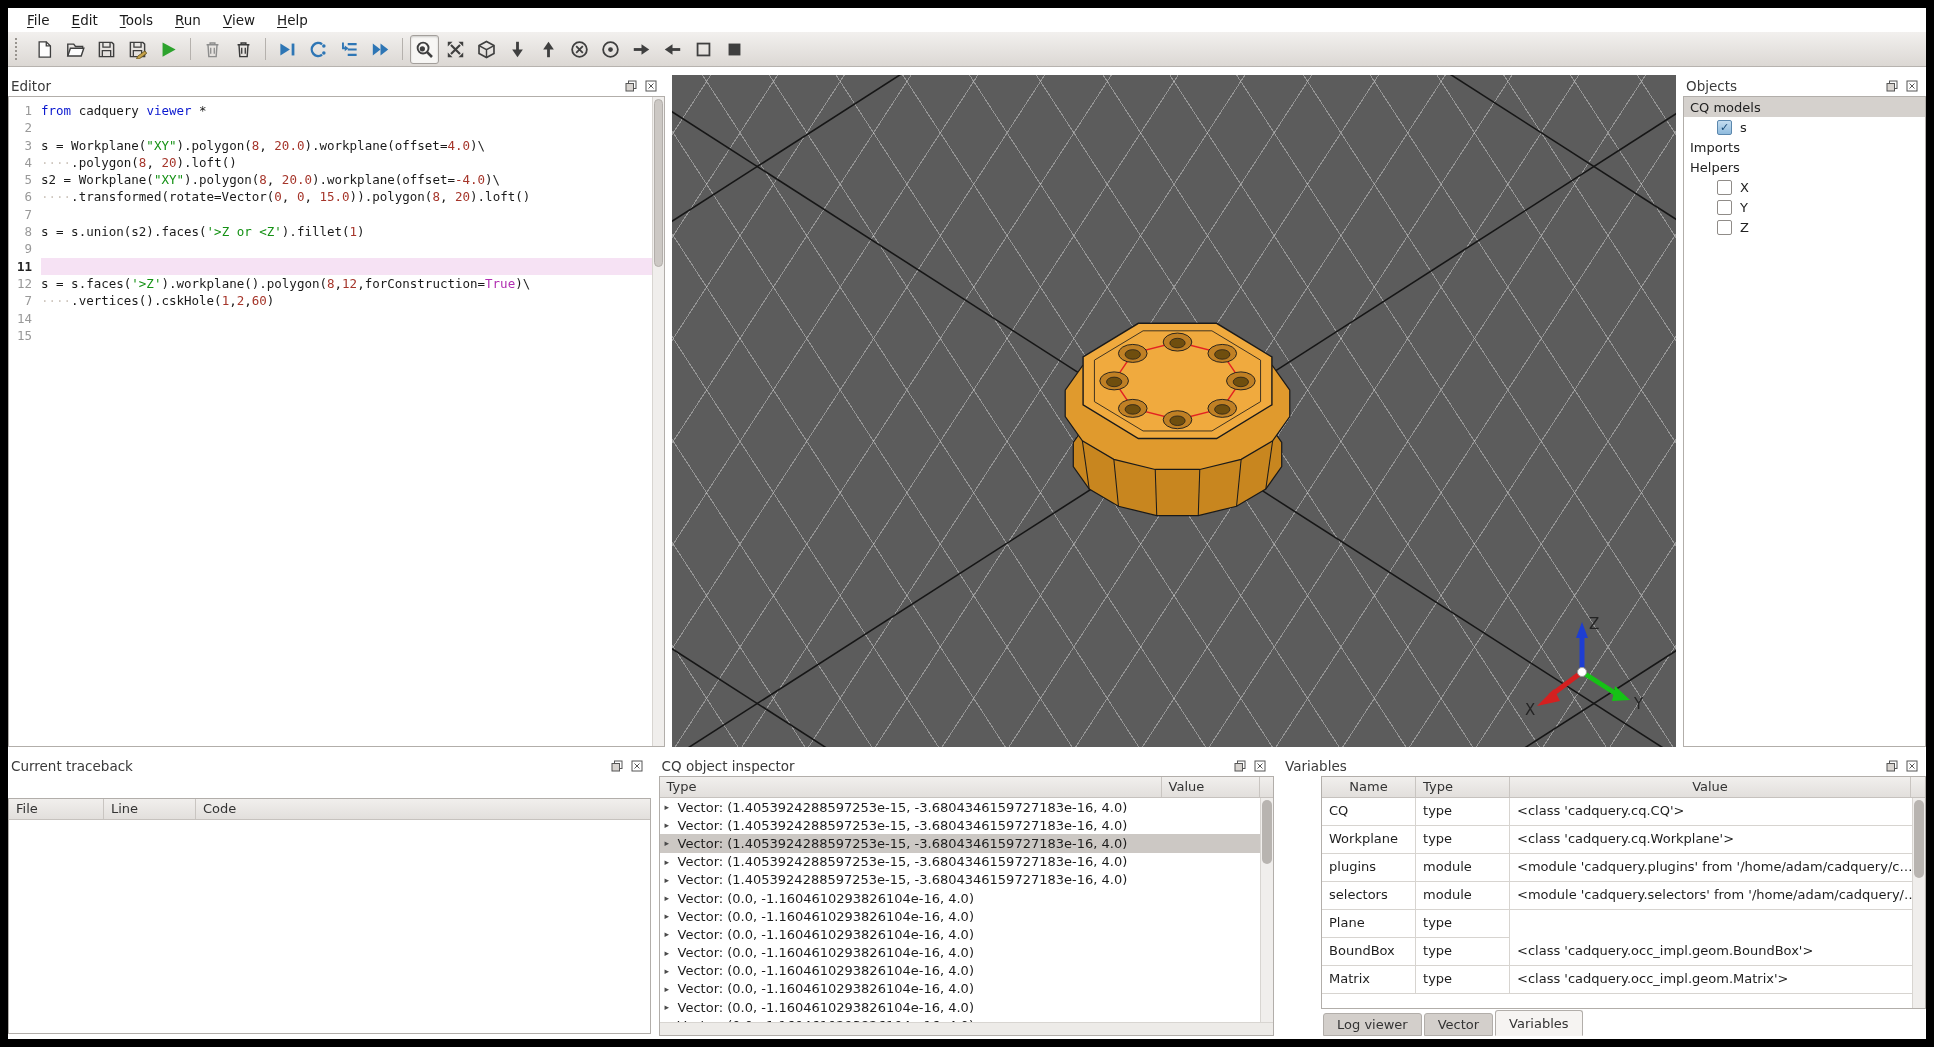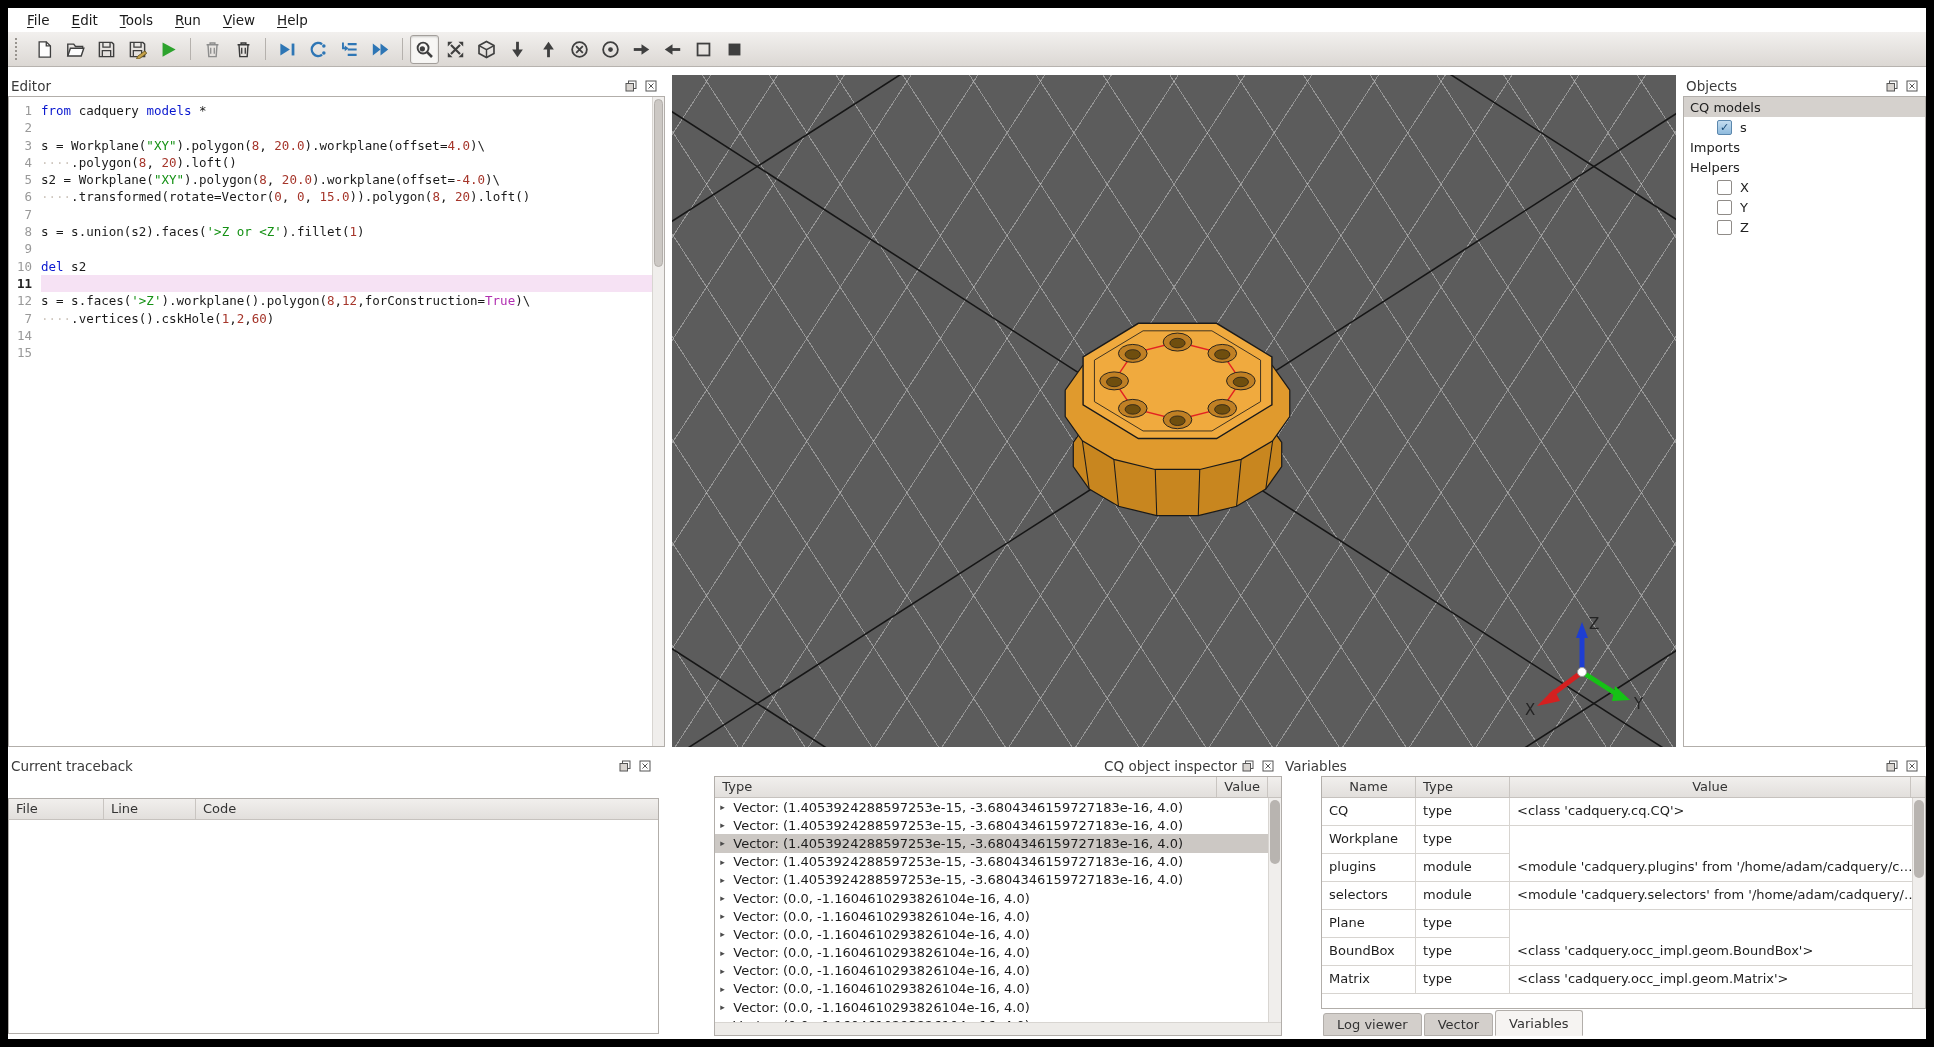--- a/index.html
+++ b/index.html
@@ -64,21 +64,21 @@
   .thead { display:flex; height:21px; background:linear-gradient(#f1efed,#e2dfdc); border-bottom:1px solid #c6c2be; font-size:13px; color:#333; flex:none; }
   .th { padding:2px 7px; border-right:1px solid #c9c5c1; white-space:nowrap; overflow:hidden; }
 
   
   .tb-panel { width:664px; position:relative; }
   .tb-wrap { flex:1; position:relative; }
   .tb-table { position:absolute; left:0; right:0; top:22px; bottom:2px; background:#fff; border:1px solid #b2aeaa; display:flex; flex-direction:column; }
   .tb-c0 { width:95px; } .tb-c1 { width:92px; } .tb-c2 { flex:1; border-right:none; }
 
   
-  .insp-panel { width:636px; margin:0 0;align-items:flex-end; }
+  .insp-panel { width:636px; margin:0 8px; }
   .insp-body { flex:1; background:#fff; border:1px solid #b2aeaa; position:relative; overflow:hidden; font-size:13px; color:#1d1d1d; display:flex; flex-direction:column; }
   .in-c0 { width:502px; } .in-c1 { flex:1; border-right:1px solid #c9c5c1; }
   .in-pad { width:13px; border-right:none; padding:0; }
   .insp-rows { position:absolute; top:21px; left:0; right:13px; bottom:13px; overflow:hidden; }
   .insp-row { height:18.2px; display:flex; align-items:center; padding-left:5px; white-space:nowrap; }
   .insp-row.selected { background:#ccc8c4; }
   .expander { width:13px; color:#4a4a4a; font-size:9px; flex:none; }
   .insp-vscroll { position:absolute; right:0; top:21px; bottom:13px; width:13px; background:#f0eeec; border-left:1px solid #d8d5d1; }
   .insp-vscroll .thumb { position:absolute; left:1px; right:1px; top:2px; height:64px; background:#b8b4b0; border-radius:5px; }
   .insp-hstrip { position:absolute; left:0; right:0; bottom:0; height:13px; background:#edebe8; border-top:1px solid #d8d5d1; }
@@ -312,30 +312,29 @@
           </span>
         <span class="title-ico close">
             <svg viewBox="0 0 12 12">
               <rect x="1" y="1" width="10" height="10" fill="none" stroke="currentColor"></rect>
               <path d="M3.5 3.5l5 5M8.5 3.5l-5 5" stroke="currentColor"></path>
             </svg>
           </span>
       </div>
       <div class="editor-body">
         <div>
-            <div class="code-line"><span class="gutter">1</span><span class="code"><span class="tok-kw">from</span><span class="tok-pl"> cadquery </span><span class="tok-kw">models</span><span class="tok-pl"> *</span></span></div>
+            <div class="code-line"><span class="gutter">1</span><span class="code"><span class="tok-kw">from</span><span class="tok-pl"> cadquery </span><span class="tok-kw">viewer</span><span class="tok-pl"> *</span></span></div>
             <div class="code-line"><span class="gutter">2</span><span class="code"></span></div>
             <div class="code-line"><span class="gutter">3</span><span class="code"><span class="tok-pl">s = Workplane(</span><span class="tok-str">"XY"</span><span class="tok-pl">).polygon(</span><span class="tok-num">8</span><span class="tok-pl">, </span><span class="tok-num">20.0</span><span class="tok-pl">).workplane(offset=</span><span class="tok-num">4.0</span><span class="tok-pl">)\</span></span></div>
             <div class="code-line"><span class="gutter">4</span><span class="code"><span class="tok-ws">····</span><span class="tok-pl">.polygon(</span><span class="tok-num">8</span><span class="tok-pl">, </span><span class="tok-num">20</span><span class="tok-pl">).loft()</span></span></div>
             <div class="code-line"><span class="gutter">5</span><span class="code"><span class="tok-pl">s2 = Workplane(</span><span class="tok-str">"XY"</span><span class="tok-pl">).polygon(</span><span class="tok-num">8</span><span class="tok-pl">, </span><span class="tok-num">20.0</span><span class="tok-pl">).workplane(offset=</span><span class="tok-num">-4.0</span><span class="tok-pl">)\</span></span></div>
             <div class="code-line"><span class="gutter">6</span><span class="code"><span class="tok-ws">····</span><span class="tok-pl">.transformed(rotate=Vector(</span><span class="tok-num">0</span><span class="tok-pl">, </span><span class="tok-num">0</span><span class="tok-pl">, </span><span class="tok-num">15.0</span><span class="tok-pl">)).polygon(</span><span class="tok-num">8</span><span class="tok-pl">, </span><span class="tok-num">20</span><span class="tok-pl">).loft()</span></span></div>
             <div class="code-line"><span class="gutter">7</span><span class="code"></span></div>
             <div class="code-line"><span class="gutter">8</span><span class="code"><span class="tok-pl">s = s.union(s2).faces(</span><span class="tok-str">'&gt;Z or &lt;Z'</span><span class="tok-pl">).fillet(</span><span class="tok-num">1</span><span class="tok-pl">)</span></span></div>
             <div class="code-line"><span class="gutter">9</span><span class="code"></span></div>
-            <div class="code-line"><span class="gutter">10</span><span class="code"><span class="tok-kw">del</span><span class="tok-pl"> s2</span></span></div>
             <div class="code-line current"><span class="gutter">11</span><span class="code"></span></div>
             <div class="code-line"><span class="gutter">12</span><span class="code"><span class="tok-pl">s = s.faces(</span><span class="tok-str">'&gt;Z'</span><span class="tok-pl">).workplane().polygon(</span><span class="tok-num">8</span><span class="tok-pl">,</span><span class="tok-num">12</span><span class="tok-pl">,forConstruction=</span><span class="tok-bool">True</span><span class="tok-pl">)\</span></span></div>
             <div class="code-line"><span class="gutter">7</span><span class="code"><span class="tok-ws">····</span><span class="tok-pl">.vertices().cskHole(</span><span class="tok-num">1</span><span class="tok-pl">,</span><span class="tok-num">2</span><span class="tok-pl">,</span><span class="tok-num">60</span><span class="tok-pl">)</span></span></div>
             <div class="code-line"><span class="gutter">14</span><span class="code"></span></div>
             <div class="code-line"><span class="gutter">15</span><span class="code"></span></div>
           </div>
         <div class="vscroll">
             <div class="thumb"></div>
           </div>
       </div>
@@ -618,20 +617,21 @@
             </div>
           <div style="flex:1;">
               <div class="var-row">
                 <div class="vc vc0">CQ</div>
                 <div class="vc vc1">type</div>
                 <div class="vc vc2">&lt;class 'cadquery.cq.CQ'&gt;</div>
               </div>
               <div class="var-row">
                 <div class="vc vc0">Workplane</div>
                 <div class="vc vc1">type</div>
+                <div class="vc vc2">&lt;class 'cadquery.cq.Workplane'&gt;</div>
               </div>
               <div class="var-row">
                 <div class="vc vc0">plugins</div>
                 <div class="vc vc1">module</div>
                 <div class="vc vc2">&lt;module 'cadquery.plugins' from '/home/adam/cadquery/c…</div>
               </div>
               <div class="var-row">
                 <div class="vc vc0">selectors</div>
                 <div class="vc vc1">module</div>
                 <div class="vc vc2">&lt;module 'cadquery.selectors' from '/home/adam/cadquery/…</div>

